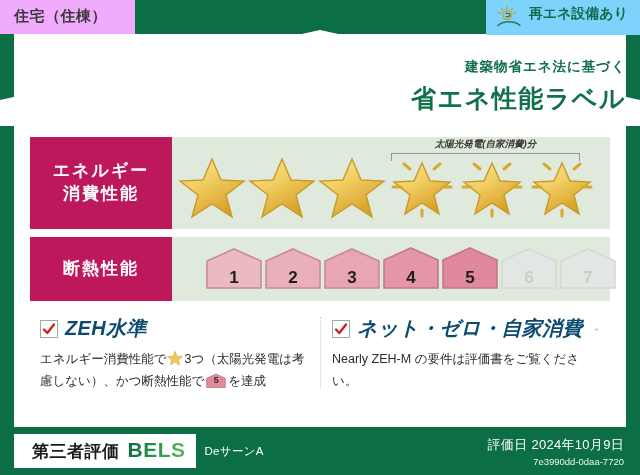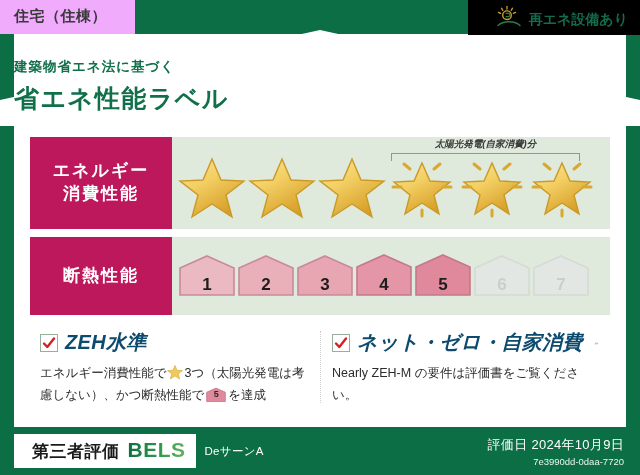--- a/index.html
+++ b/index.html
@@ -23,23 +23,23 @@
     padding: 7px 28px 8px 14px;
     z-index: 6;
   }
   .top-tag span {
     font-size: 15px; font-weight: bold; color: #3a3a3a;
     letter-spacing: .5px; white-space: nowrap;
   }
 
   .re-tag {
     position: absolute; top: 0; right: 0;
-    background: #000000;
-    padding: 5px 12px 6px 28px;
-    display: flex; align-items: flex-end; gap: 7px;
+    background: #7dd3fc;
+    padding: 5px 12px 6px 10px;
+    display: flex; align-items: flex-start; gap: 7px;
     z-index: 6;
   }
   .re-tag .re-label {
     font-size: 14px; font-weight: bold; color: #146b4b;
     white-space: nowrap;
   }
   .sun-icon { width: 26px; height: 24px; display:block; }
 
   
   .roof {
@@ -52,21 +52,21 @@
   
   .card {
     position: absolute;
     left: 14px; right: 14px;
     top: 34px; bottom: 48px;
     background: #ffffff;
     z-index: 3;
   }
 
   
-  .heading { text-align: left; padding-top: 24px; }
+  .heading { text-align: right; padding-top: 24px; }
   .heading .sub {
     font-size: 13.5px; font-weight: bold; color: #11704a;
     letter-spacing: 1px;
   }
   .heading .main {
     font-size: 25px; font-weight: bold; color: #11704a;
     letter-spacing: 1.5px; margin-top: 6px;
   }
 
   
@@ -117,21 +117,21 @@
   .solar-note {
     position: absolute;
     top: 1px; left: 219px; width: 189px;
     text-align: center;
     font-size: 9.5px; font-weight: bold; color: #3c3c3c;
     white-space: nowrap;
     font-style: italic;
   }
 
   
-  #row-insul { height: 78px; }
+  #row-insul { height: 64px; gap: 27px; }
   .houses {
     display: flex; align-items: center;
     gap: 1px;
     padding-left: 6px;
   }
   .house { position: relative; width: 58px; height: 44px; }
   .house svg { display:block; width: 58px; height: 44px; }
   .house .num {
     position: absolute; left: 0; right: 0; bottom: 3px;
     text-align: center;

